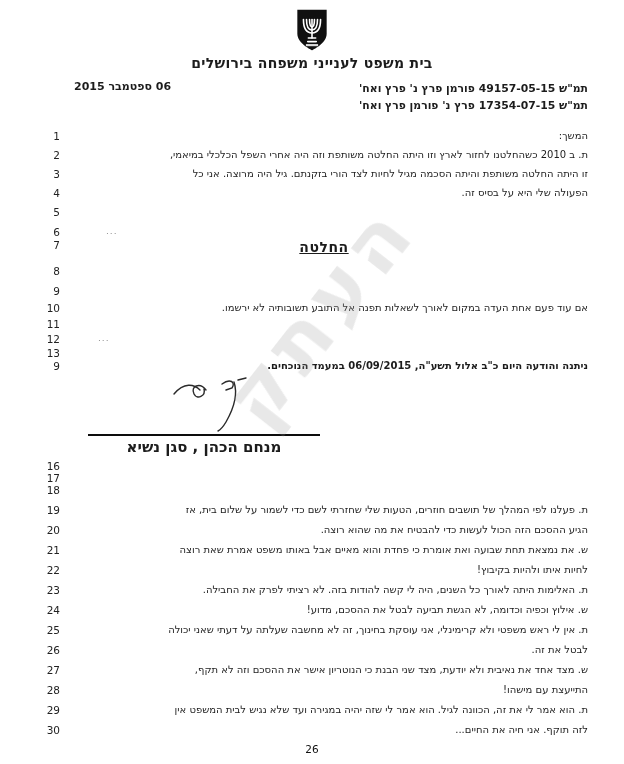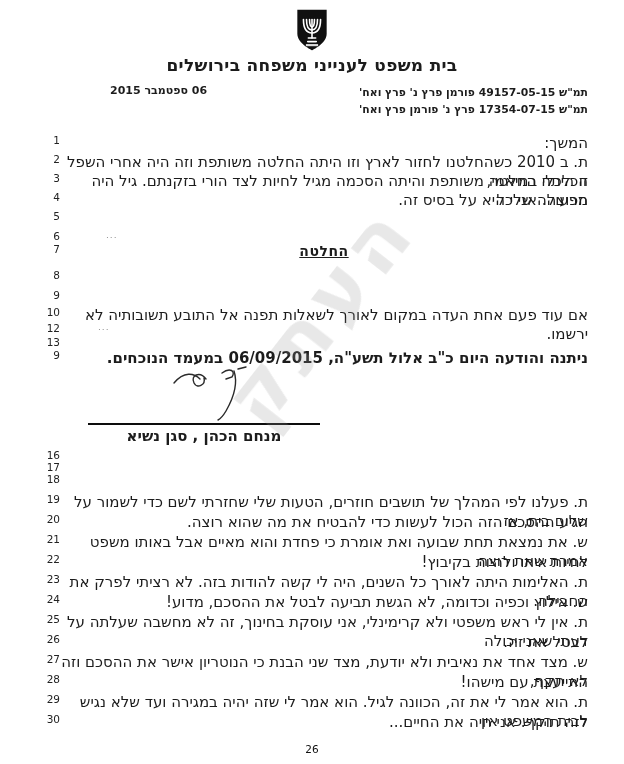--- a/index.html
+++ b/index.html
@@ -7,33 +7,33 @@
     width:624px;height:764px;
     background:#ffffff;
     font-family:"DejaVu Sans",sans-serif;
     color:#1c1c1c;
     overflow:hidden;
     position:relative;
   }
   
   .emblem-wrap{display:flex;justify-content:center;padding-top:8px;}
   .court-name{
-    text-align:center;font-weight:bold;font-size:17px;margin-top:3px;
+    text-align:center;font-weight:bold;font-size:14px;margin-top:3px;
     letter-spacing:.3px;
   }
   .hdr{
     display:flex;justify-content:space-between;align-items:flex-start;
     padding:9px 36px 0 26px;
   }
   .case-lines{text-align:right;font-weight:bold;font-size:10.8px;line-height:17px;}
-  .hdr-date{font-weight:bold;font-size:11px;margin-left:84px;white-space:nowrap;}
+  .hdr-date{font-weight:bold;font-size:11px;margin-left:48px;white-space:nowrap;}
   
   .doc{padding:16px 36px 0 26px;position:relative;}
   .r{display:flex;position:relative;}
-  .r .t{flex:1;text-align:right;font-size:15px;line-height:1.25;}
+  .r .t{flex:1;text-align:right;font-size:10px;line-height:1.25;}
   .r .n{width:34px;text-align:left;font-size:10.5px;color:#222;}
   .r .n{display:flex;justify-content:flex-start;}
   .r .n span{direction:ltr;}
   .h19{height:19px}.h20{height:20px}.h13{height:13px}.h26{height:26px}
   .h17{height:17px}.h16{height:16px}.h15{height:15px}.h14{height:14px}
   .h12{height:12px}.mt8{margin-top:8px}
   .bold .t{font-weight:bold;}
   .heading-row .t{
     text-align:center;font-weight:bold;font-size:14px;
     text-decoration:underline;letter-spacing:.5px;
@@ -156,20 +156,26 @@
       <div class="n">
         <span>9</span>
       </div>
     </div>
   <div class="r h16">
       <div class="t">אם עוד פעם אחת העדה במקום לאורך לשאלות תפנה אל התובע תשובותיה לא ירשמו.</div>
       <div class="n">
         <span>10</span>
       </div>
     </div>
+  <div class="r h15">
+      <div class="t"></div>
+      <div class="n">
+        <span>11</span>
+      </div>
+    </div>
   <div class="r h14">
       <div class="t"></div>
       <span class="mark m2">...</span>
       <div class="n">
         <span>12</span>
       </div>
     </div>
   <div class="r h13">
       <div class="t"></div>
       <div class="n">

